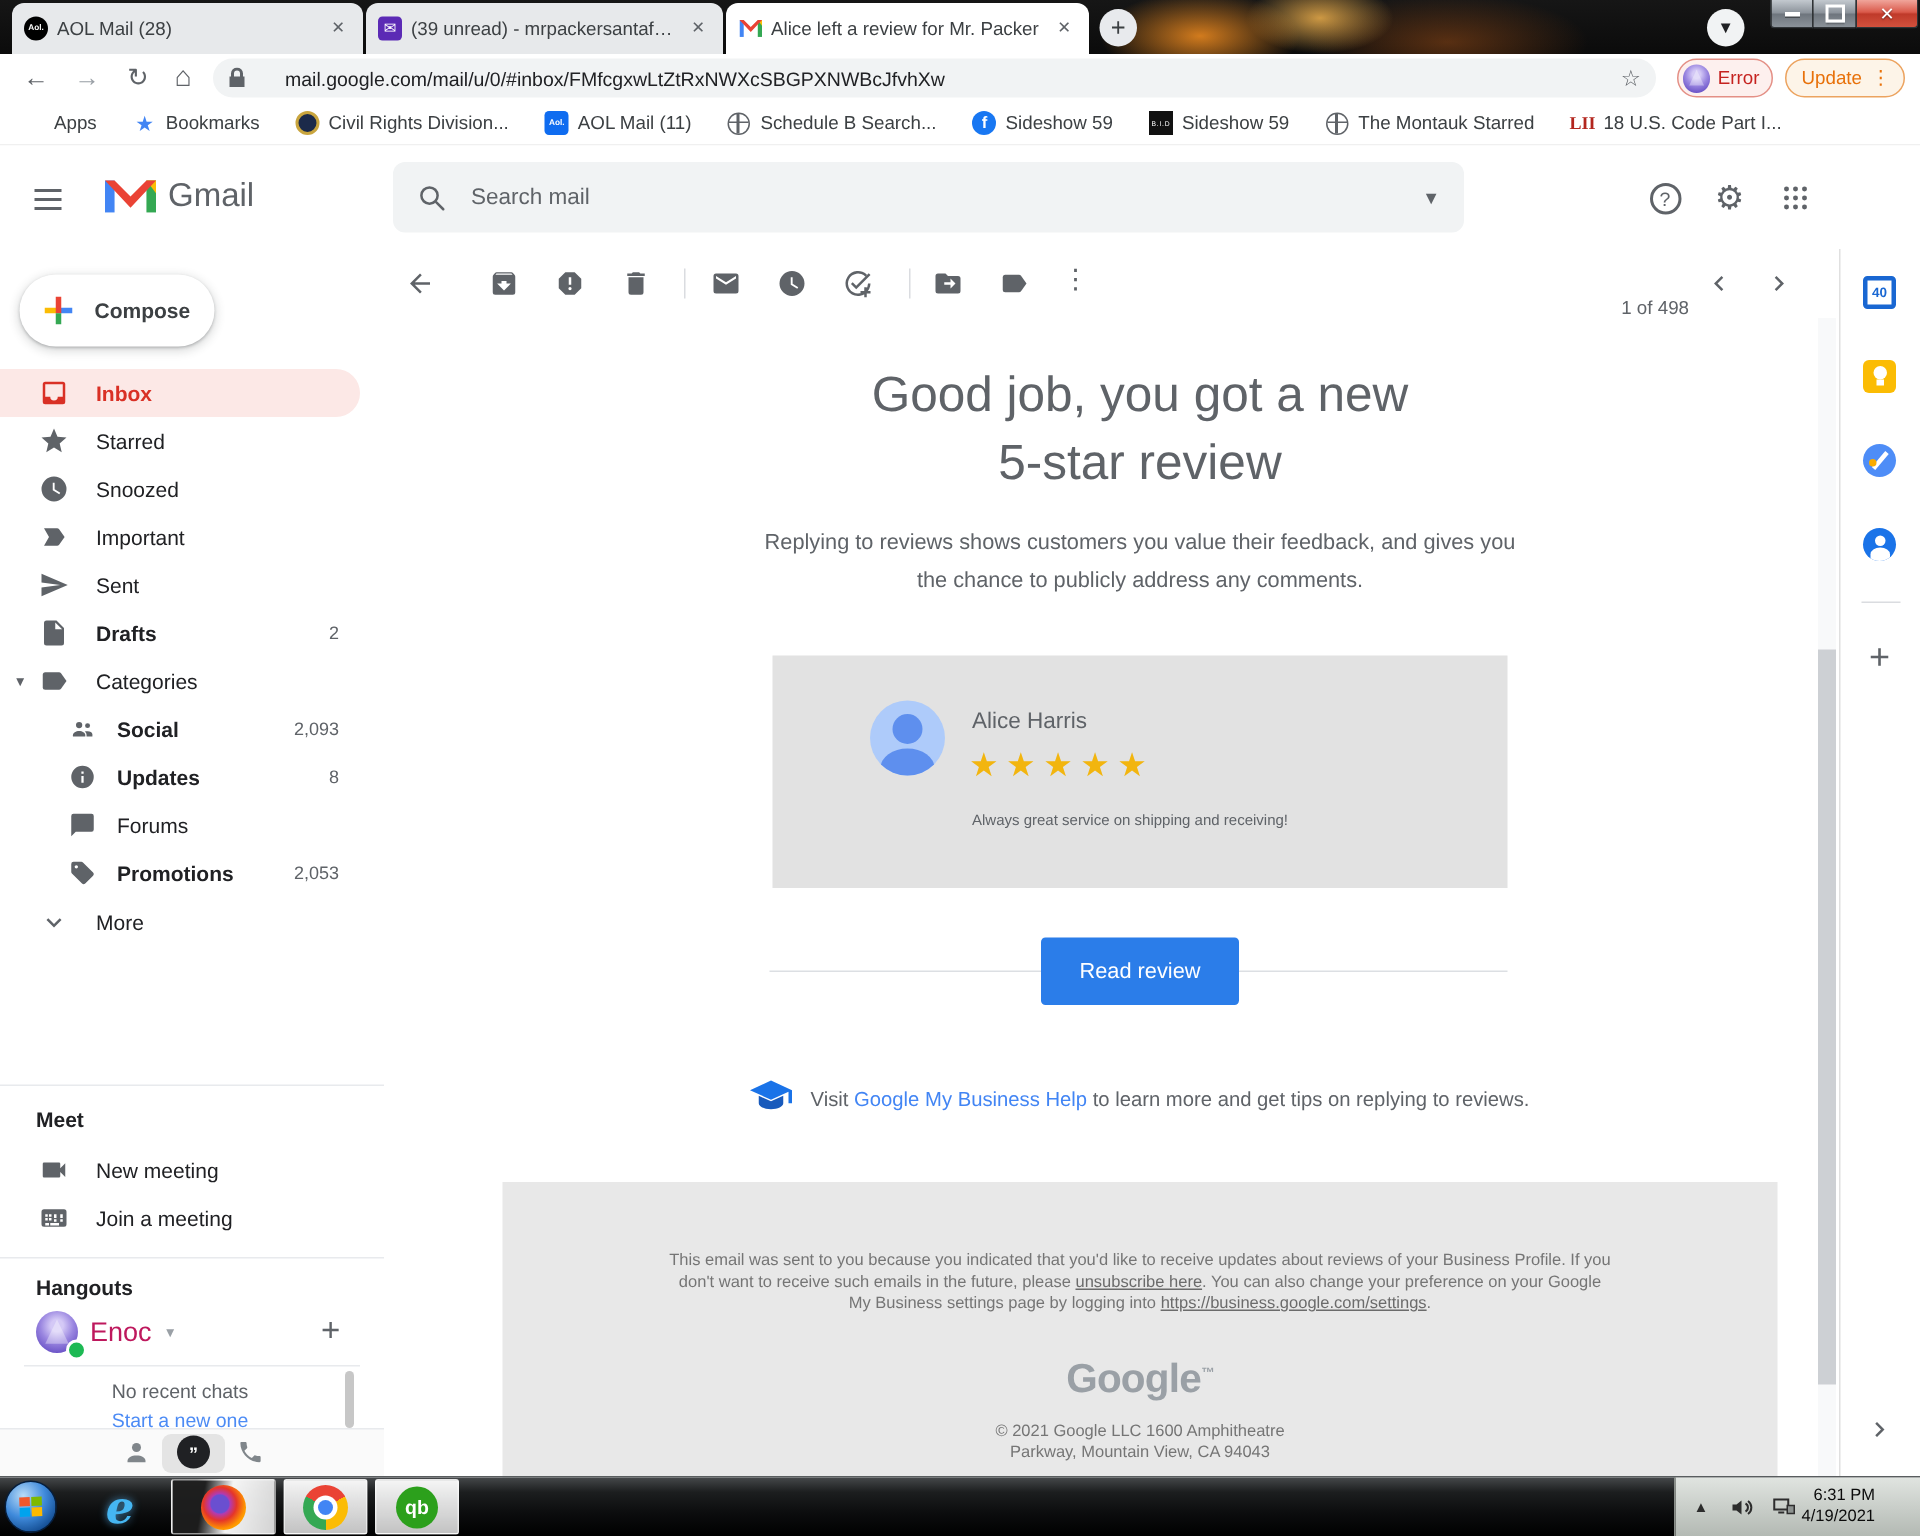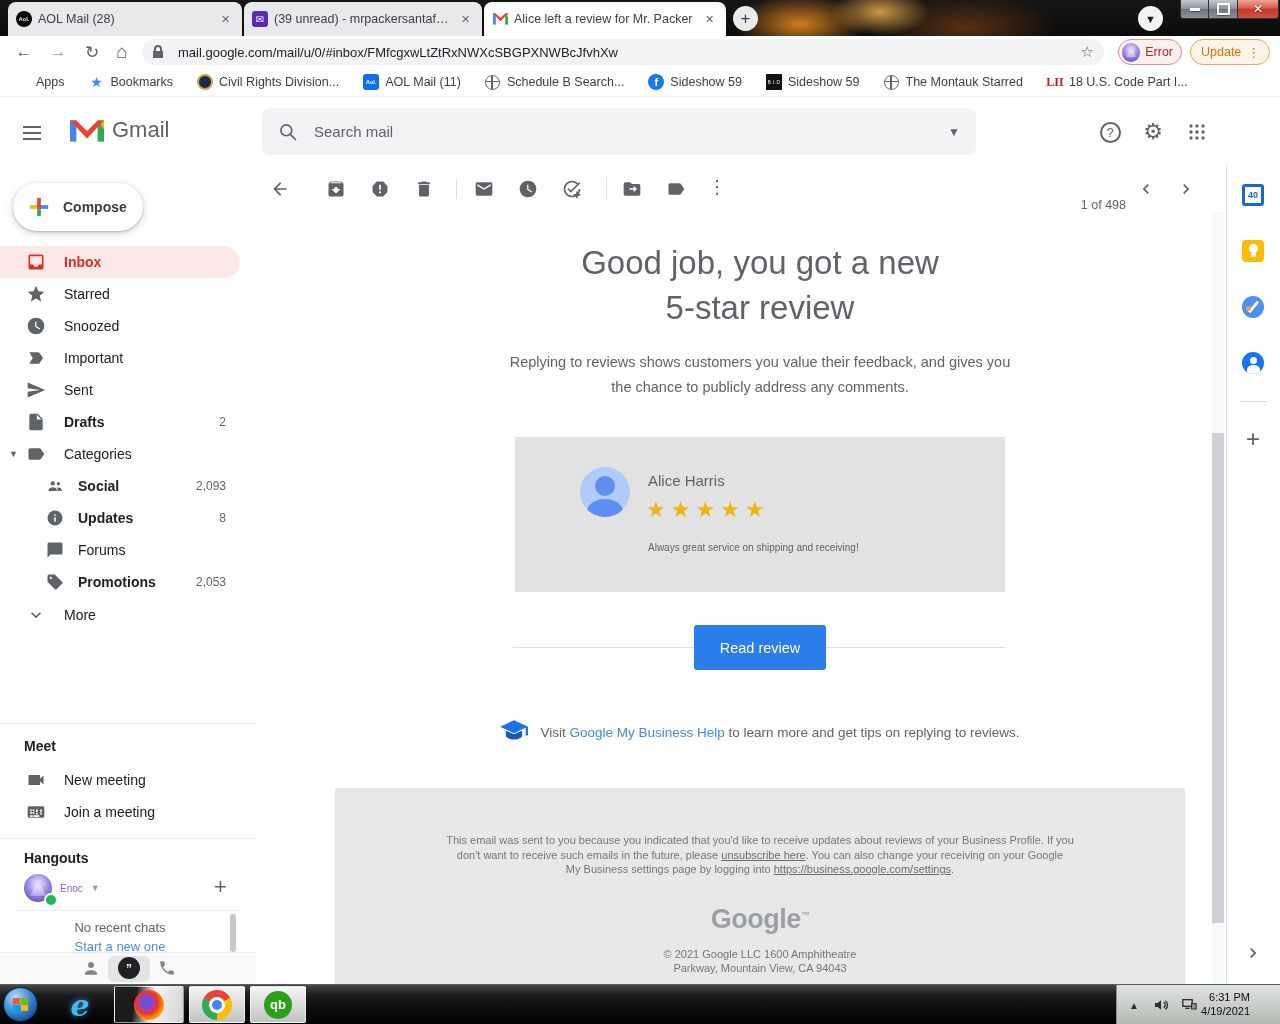--- a/index.html
+++ b/index.html
@@ -43,21 +43,21 @@
   .wg-box{width:9px;height:8px;border:2px solid #fff;box-shadow:0 1px 1px rgba(0,0,0,.35);}
   .wg-x{color:#fff;font-size:12px;font-weight:bold;text-shadow:0 1px 1px rgba(0,0,0,.5);}
 
   
   #navbar{left:0;top:36px;width:1280px;height:32px;background:#fff;}
   .navico{position:absolute;top:0;height:32px;width:32px;display:flex;align-items:center;
     justify-content:center;color:#5f6368;font-size:17px;}
   #omnibox{left:142px;top:3px;width:962px;height:26px;border-radius:13px;background:#f1f3f4;
     display:flex;align-items:center;padding:0 10px;box-sizing:border-box;}
   #urlinput{flex:1;border:none;background:transparent;font-size:13px;color:#202124;
-    font-family:"Liberation Sans","DejaVu Sans",sans-serif;margin-left:12px;}
+    font-family:"Liberation Sans","DejaVu Sans",sans-serif;margin-left:24px;}
   .pill{position:absolute;top:3px;height:26px;border-radius:14px;display:flex;align-items:center;
     box-sizing:border-box;font-size:12.5px;}
   #errorpill{left:1118px;width:64px;border:1px solid #e49086;background:#fdf0ee;color:#c5221f;padding:0 8px 0 3px;gap:5px;}
   #updatepill{left:1190px;width:80px;border:1px solid #eca35f;background:#fdf4e8;color:#e8710a;padding:0 6px 0 10px;gap:6px;}
   .avatar-purple{border-radius:50%;position:relative;overflow:hidden;
     background:radial-gradient(circle at 50% 35%, #d4c9f6 0 18%, #9a86e0 48%, #6e57c9 78%, #5a43b8);}
   .avatar-purple:after{content:"";position:absolute;left:22%;top:20%;width:56%;height:58%;
     background:rgba(255,255,255,.35);clip-path:polygon(50% 0,100% 100%,0 100%);}
 
   
@@ -438,21 +438,21 @@
     <svg class="ic" viewBox="0 0 24 24" fill="currentColor">
         <path d="M20 5H4a2 2 0 0 0-2 2v10a2 2 0 0 0 2 2h16a2 2 0 0 0 2-2V7a2 2 0 0 0-2-2zM8 9h2v2H8zm0 3h2v2H8zM5 9h2v2H5zm0 3h2v2H5zm3 6H5v-2h3zm8 0H9v-2h7zm3-3h-2v-2h2zm0-3h-2V9h2zm-5 3h-2v-2h2zm0-3h-2V9h2z"></path>
       </svg>
     <span class="lbl">Join a meeting</span>
   </div>
   <div class="sdiv" style="top:672px;"></div>
   <span class="sechead" style="top:684px;">Hangouts</span>
   <div class="abs flex" style="left:24px;top:708px;gap:8px;">
     <span class="avatar-purple" style="width:28px;height:28px;position:relative;"></span>
     <span class="abs" style="left:20px;top:19px;width:10px;height:10px;border-radius:50%;background:#1db954;border:2px solid #fff;"></span>
-    <span style="font-size:10px;color:#8b5cf6;">Enoc</span>
+    <span style="font-size:18px;color:#be185d;">Enoc</span>
     <span style="font-size:9px;color:#9aa0a6;">▼</span>
   </div>
   <span class="abs" style="left:214px;top:708px;font-size:22px;color:#5f6368;">+</span>
   <div class="abs" style="left:16px;top:744px;width:224px;height:1px;background:#e8eaed;"></div>
   <div class="abs" style="left:0;top:754px;width:240px;text-align:center;font-size:13px;color:#5f6368;">No recent chats</div>
   <div class="abs" style="left:0;top:773px;width:240px;text-align:center;font-size:13px;color:#4c8bf5;">Start a new one</div>
   <div class="abs" style="left:230px;top:748px;width:6px;height:38px;border-radius:3px;background:#c7c7c7;"></div>
 
   <div class="abs" style="left:0;top:786px;width:256px;height:32px;background:#fafafa;border-top:1px solid #e8eaed;box-sizing:border-box;">
     <span class="abs" style="left:82px;top:6px;">
@@ -538,21 +538,21 @@
     <svg width="28" height="24" viewBox="0 0 24 20">
         <path d="M12 0L0 5.5 12 11l10-4.6V13h2V5.5z" fill="#1a73e8"></path>
         <path d="M5 8.7V13c0 1.9 3.1 3.4 7 3.4s7-1.5 7-3.4V8.7l-7 3.2z" fill="#185abc"></path>
       </svg>
     <span><span>Visit </span><span class="blue">Google My Business Help</span><span> to learn more and get tips on replying to reviews.</span></span>
   </div>
 
   <div id="efooter" class="abs">
     <div class="flines">
       <div>This email was sent to you because you indicated that you'd like to receive updates about reviews of your Business Profile. If you</div>
-      <div><span>don't want to receive such emails in the future, please </span><span class="u">unsubscribe here</span><span>. You can also change your receiving on your Google</span></div>
+      <div><span>don't want to receive such emails in the future, please </span><span class="u">unsubscribe here</span><span>. You can also change your preference on your Google</span></div>
       <div><span>My Business settings page by logging into </span><span class="u">https://business.google.com/settings</span><span>.</span></div>
     </div>
     <div class="glogo"><span>Google</span><sup>™</sup></div>
     <div class="fcopy">
       <div>© 2021 Google LLC 1600 Amphitheatre</div>
       <div>Parkway, Mountain View, CA 94043</div>
     </div>
   </div>
 </div>
 

